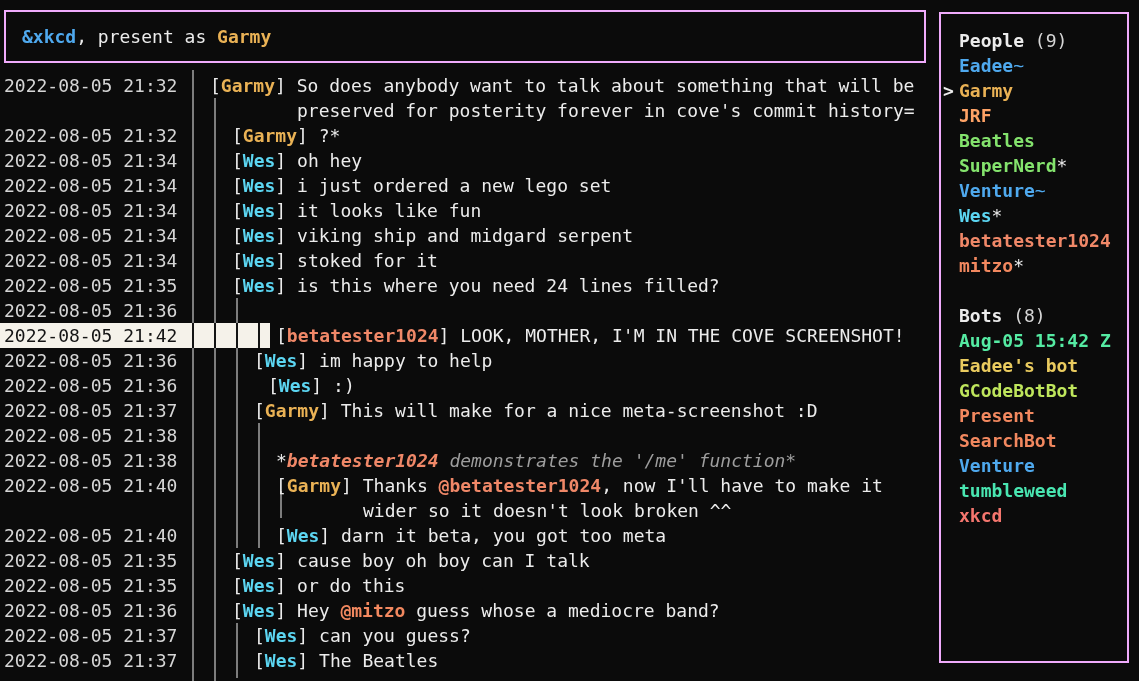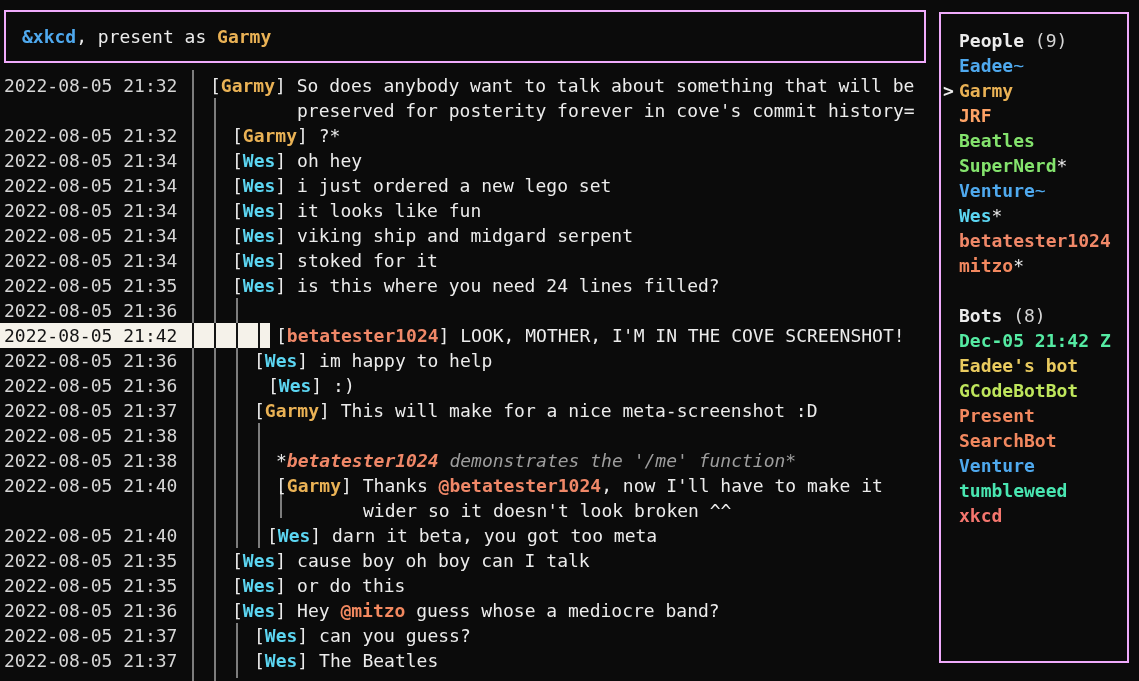--- a/index.html
+++ b/index.html
@@ -112,21 +112,21 @@
       <div class="chat-row" style="top: 473px;">
         <span class="ts">2022-08-05 21:40</span>
         <span class="msg" style="left: 276px;"><span class="cw">[</span><span class="camber b">Garmy</span><span class="cw">] </span><span class="cw">Thanks </span><span class="csalmon b">@betatester1024</span><span class="cw">, now I'll have to make it</span></span>
       </div>
       <div class="chat-row" style="top: 498px;">
         <span class="ts"></span>
         <span class="msg" style="left: 363px;"><span class="cw">wider so it doesn't look broken ^^</span></span>
       </div>
       <div class="chat-row" style="top: 523px;">
         <span class="ts">2022-08-05 21:40</span>
-        <span class="msg" style="left: 267px;"><span class="cw">[</span><span class="ccyan b">Wes</span><span class="cw">] </span><span class="cw">darn it beta, you got too meta</span></span>
+        <span class="msg" style="left: 276px;"><span class="cw">[</span><span class="ccyan b">Wes</span><span class="cw">] </span><span class="cw">darn it beta, you got too meta</span></span>
       </div>
       <div class="chat-row" style="top: 548px;">
         <span class="ts">2022-08-05 21:35</span>
         <span class="msg" style="left: 232px;"><span class="cw">[</span><span class="ccyan b">Wes</span><span class="cw">] </span><span class="cw">cause boy oh boy can I talk</span></span>
       </div>
       <div class="chat-row" style="top: 573px;">
         <span class="ts">2022-08-05 21:35</span>
         <span class="msg" style="left: 232px;"><span class="cw">[</span><span class="ccyan b">Wes</span><span class="cw">] </span><span class="cw">or do this</span></span>
       </div>
       <div class="chat-row" style="top: 598px;">
@@ -154,21 +154,21 @@
       <div class="sb-row" style="top: 39px;"><span class="sb-name cblue b">Eadee</span><span class="cblue">~</span></div>
       <div class="sb-row" style="top: 64px;"><span class="sb-marker b">&gt;</span><span class="sb-name camber b">Garmy</span></div>
       <div class="sb-row" style="top: 89px;"><span class="sb-name cjrf b">JRF</span></div>
       <div class="sb-row" style="top: 114px;"><span class="sb-name cgreen b">Beatles</span></div>
       <div class="sb-row" style="top: 139px;"><span class="sb-name cgreen b">SuperNerd</span><span class="cw">*</span></div>
       <div class="sb-row" style="top: 164px;"><span class="sb-name cblue b">Venture</span><span class="cblue">~</span></div>
       <div class="sb-row" style="top: 189px;"><span class="sb-name ccyan b">Wes</span><span class="cw">*</span></div>
       <div class="sb-row" style="top: 214px;"><span class="sb-name csalmon b">betatester1024</span></div>
       <div class="sb-row" style="top: 239px;"><span class="sb-name cmitzo b">mitzo</span><span class="cw">*</span></div>
       <div class="sb-row" style="top: 289px;"><span class="sb-title b sb-name">Bots</span><span class="cts"> (8)</span></div>
-      <div class="sb-row" style="top: 314px;"><span class="sb-name cmint b">Dec-05 21:42 Z</span></div>
+      <div class="sb-row" style="top: 314px;"><span class="sb-name cmint b">Aug-05 15:42 Z</span></div>
       <div class="sb-row" style="top: 339px;"><span class="sb-name cgold b">Eadee's bot</span></div>
       <div class="sb-row" style="top: 364px;"><span class="sb-name cchart b">GCodeBotBot</span></div>
       <div class="sb-row" style="top: 389px;"><span class="sb-name corange2 b">Present</span></div>
       <div class="sb-row" style="top: 414px;"><span class="sb-name corange2 b">SearchBot</span></div>
       <div class="sb-row" style="top: 439px;"><span class="sb-name cblue b">Venture</span></div>
       <div class="sb-row" style="top: 464px;"><span class="sb-name cteal b">tumbleweed</span></div>
       <div class="sb-row" style="top: 489px;"><span class="sb-name ccoral b">xkcd</span></div>
     </div>
 </div>
 

